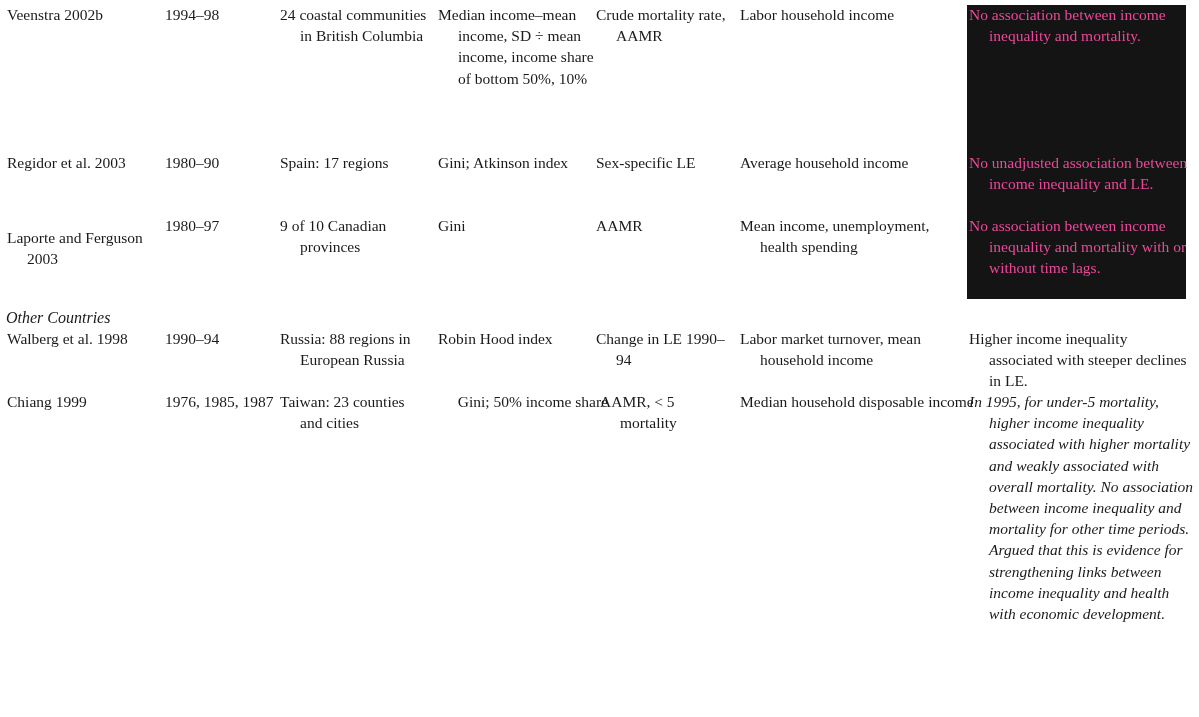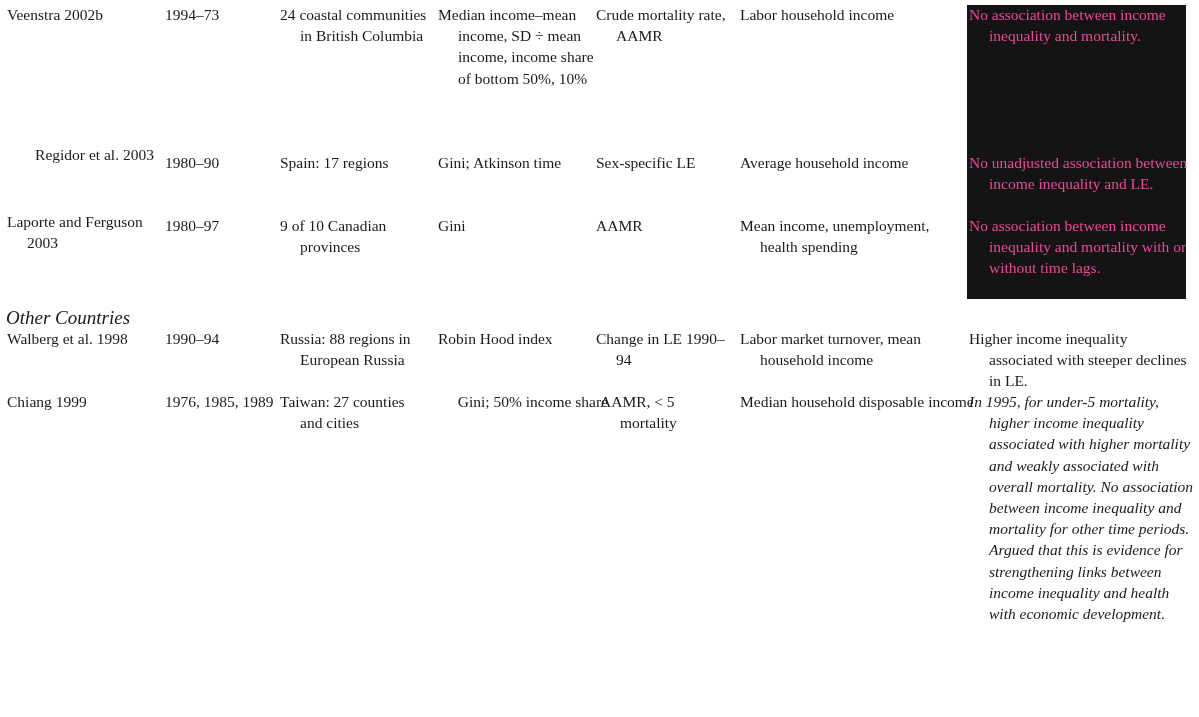--- a/index.html
+++ b/index.html
@@ -11,50 +11,50 @@
   .highlight {
     position: absolute; left: 967px; top: 5px; width: 219px; height: 294px;
     background: #141414;
   }
   .cell {
     position: absolute; line-height: 21.2px;
     padding-left: 20px; text-indent: -20px;
   }
   .cell.dark { color: #ec4899; }
   .section {
-    position: absolute; font-style: italic; font-size: 19px; line-height: 18px;
+    position: absolute; font-style: italic; font-size: 16px; line-height: 18px;
   }
 </style>
 </head>
 <body>
 
 <div class="highlight"></div>
 
 <div>
   <div class="cell" style="left:7px;top:4px;width:150px;">Veenstra 2002b</div>
-  <div class="cell" style="left:165px;top:4px;width:105px;">1994–73</div>
+  <div class="cell" style="left:165px;top:4px;width:105px;">1994–98</div>
   <div class="cell" style="left:280px;top:4px;width:140px;">24 coastal communities in British Columbia</div>
   <div class="cell" style="left:438px;top:4px;width:140px;">Median income–mean income, SD ÷ mean income, income share of bottom 50%, 10%</div>
   <div class="cell" style="left:596px;top:4px;width:130px;">Crude mortality rate, AAMR</div>
   <div class="cell" style="left:740px;top:4px;width:220px;">Labor household income</div>
   <div class="cell dark" style="left:969px;top:4px;width:205px;">No association between income inequality and mortality.</div>
 </div>
 
 <div>
-  <div class="cell" style="left:7px;top:144px;width:155px;text-align:center;">Regidor et al. 2003</div>
+  <div class="cell" style="left:7px;top:152px;width:155px;">Regidor et al. 2003</div>
   <div class="cell" style="left:165px;top:152px;width:105px;">1980–90</div>
   <div class="cell" style="left:280px;top:152px;width:150px;">Spain: 17 regions</div>
-  <div class="cell" style="left:438px;top:152px;width:140px;">Gini; Atkinson time</div>
+  <div class="cell" style="left:438px;top:152px;width:140px;">Gini; Atkinson index</div>
   <div class="cell" style="left:596px;top:152px;width:135px;">Sex-specific LE</div>
   <div class="cell" style="left:740px;top:152px;width:220px;">Average household income</div>
   <div class="cell dark" style="left:969px;top:152px;width:205px;">No unadjusted association between income inequality and LE.</div>
 </div>
 
 <div>
-  <div class="cell" style="left:7px;top:211px;width:150px;">Laporte and Ferguson 2003</div>
+  <div class="cell" style="left:7px;top:227px;width:150px;">Laporte and Ferguson 2003</div>
   <div class="cell" style="left:165px;top:215px;width:105px;">1980–97</div>
   <div class="cell" style="left:280px;top:215px;width:140px;">9 of 10 Canadian provinces</div>
   <div class="cell" style="left:438px;top:215px;width:140px;">Gini</div>
   <div class="cell" style="left:596px;top:215px;width:130px;">AAMR</div>
   <div class="cell" style="left:740px;top:215px;width:200px;">Mean income, unemployment, health spending</div>
   <div class="cell dark" style="left:969px;top:215px;width:210px;">No association between income inequality and mortality with or without time lags.</div>
 </div>
 
 <div class="section" style="left:6px;top:309px;">Other Countries</div>
 
@@ -63,19 +63,19 @@
   <div class="cell" style="left:165px;top:328px;width:105px;">1990–94</div>
   <div class="cell" style="left:280px;top:328px;width:150px;">Russia: 88 regions in European Russia</div>
   <div class="cell" style="left:438px;top:328px;width:150px;">Robin Hood index</div>
   <div class="cell" style="left:596px;top:328px;width:110px;">Change in LE 1990–94</div>
   <div class="cell" style="left:740px;top:328px;width:220px;">Labor market turnover, mean household income</div>
   <div class="cell" style="left:969px;top:328px;width:205px;">Higher income inequality associated with steeper declines in LE.</div>
 </div>
 
 <div>
   <div class="cell" style="left:7px;top:391px;width:150px;">Chiang 1999</div>
-  <div class="cell" style="left:165px;top:391px;width:100px;">1976, 1985, 1989</div>
-  <div class="cell" style="left:280px;top:391px;width:120px;">Taiwan: 27 counties and cities</div>
+  <div class="cell" style="left:165px;top:391px;width:100px;">1976, 1985, 1987</div>
+  <div class="cell" style="left:280px;top:391px;width:120px;">Taiwan: 23 counties and cities</div>
   <div class="cell" style="left:438px;top:391px;width:150px;text-align:right;">Gini; 50% income share</div>
   <div class="cell" style="left:600px;top:391px;width:110px;">AAMR, &lt; 5 mortality</div>
   <div class="cell" style="left:740px;top:391px;width:225px;">Median household disposable income</div>
   <div class="cell" style="left:969px;top:391px;width:210px;font-style:italic;">In 1995, for under-5 mortality, higher income inequality associated with higher mortality and weakly associated with overall mortality. No association between income inequality and mortality for other time periods. Argued that this is evidence for strengthening links between income inequality and health with economic development.</div>
 </div>
 
 </body></html>

